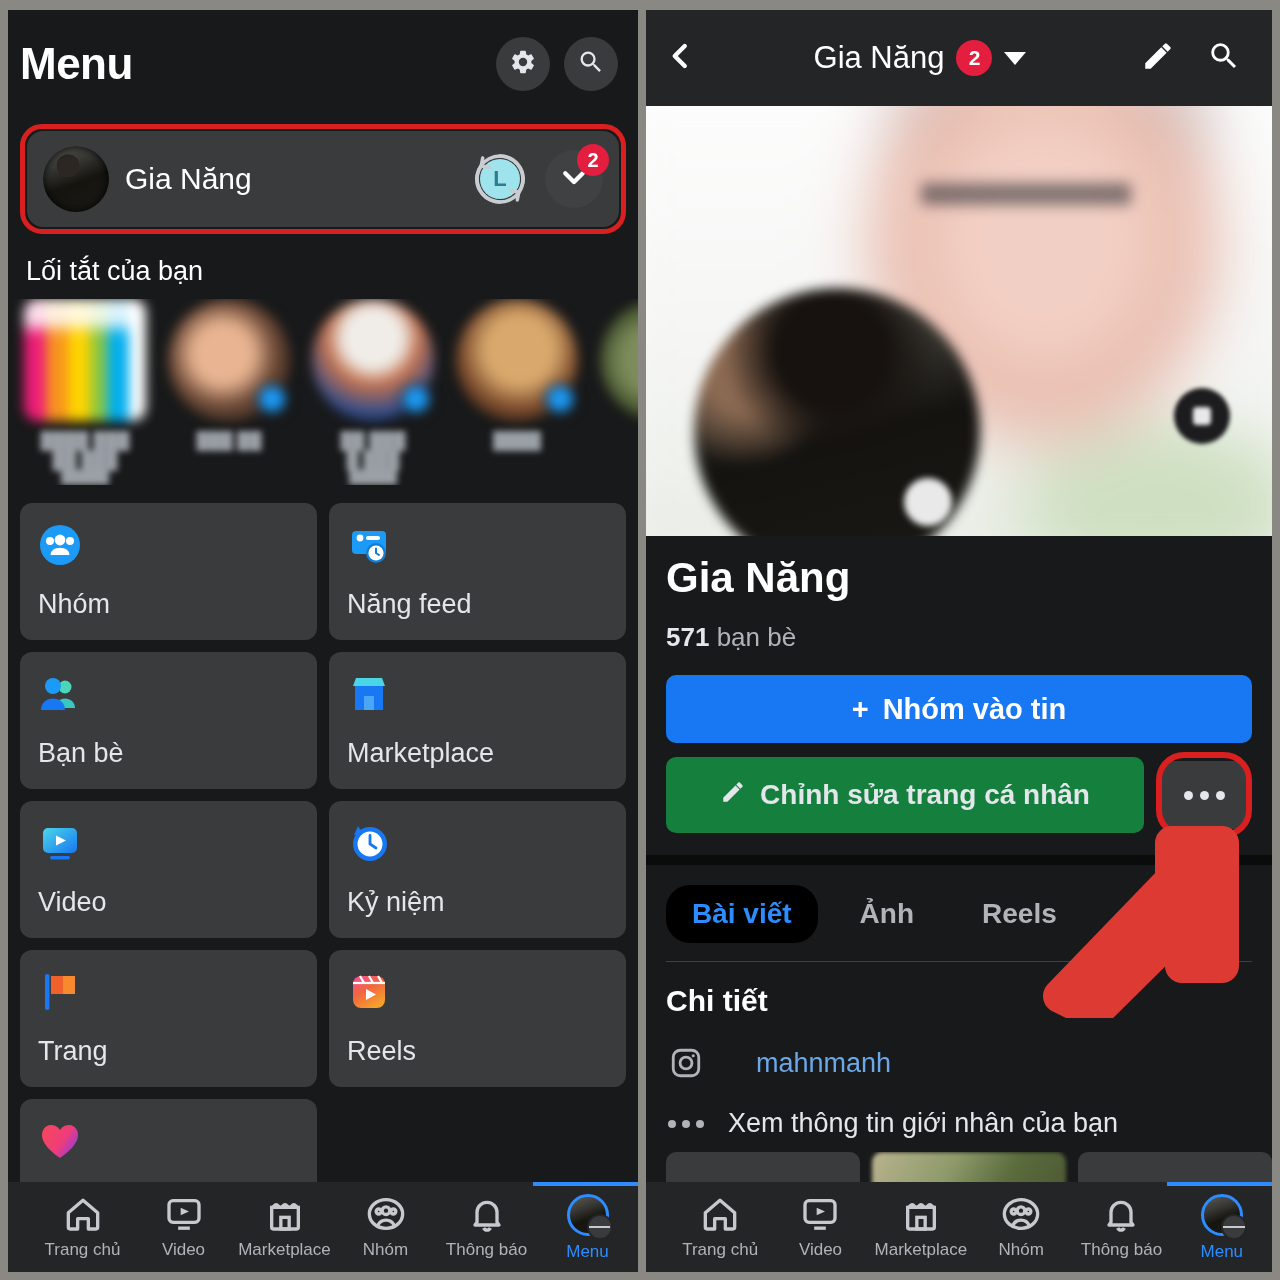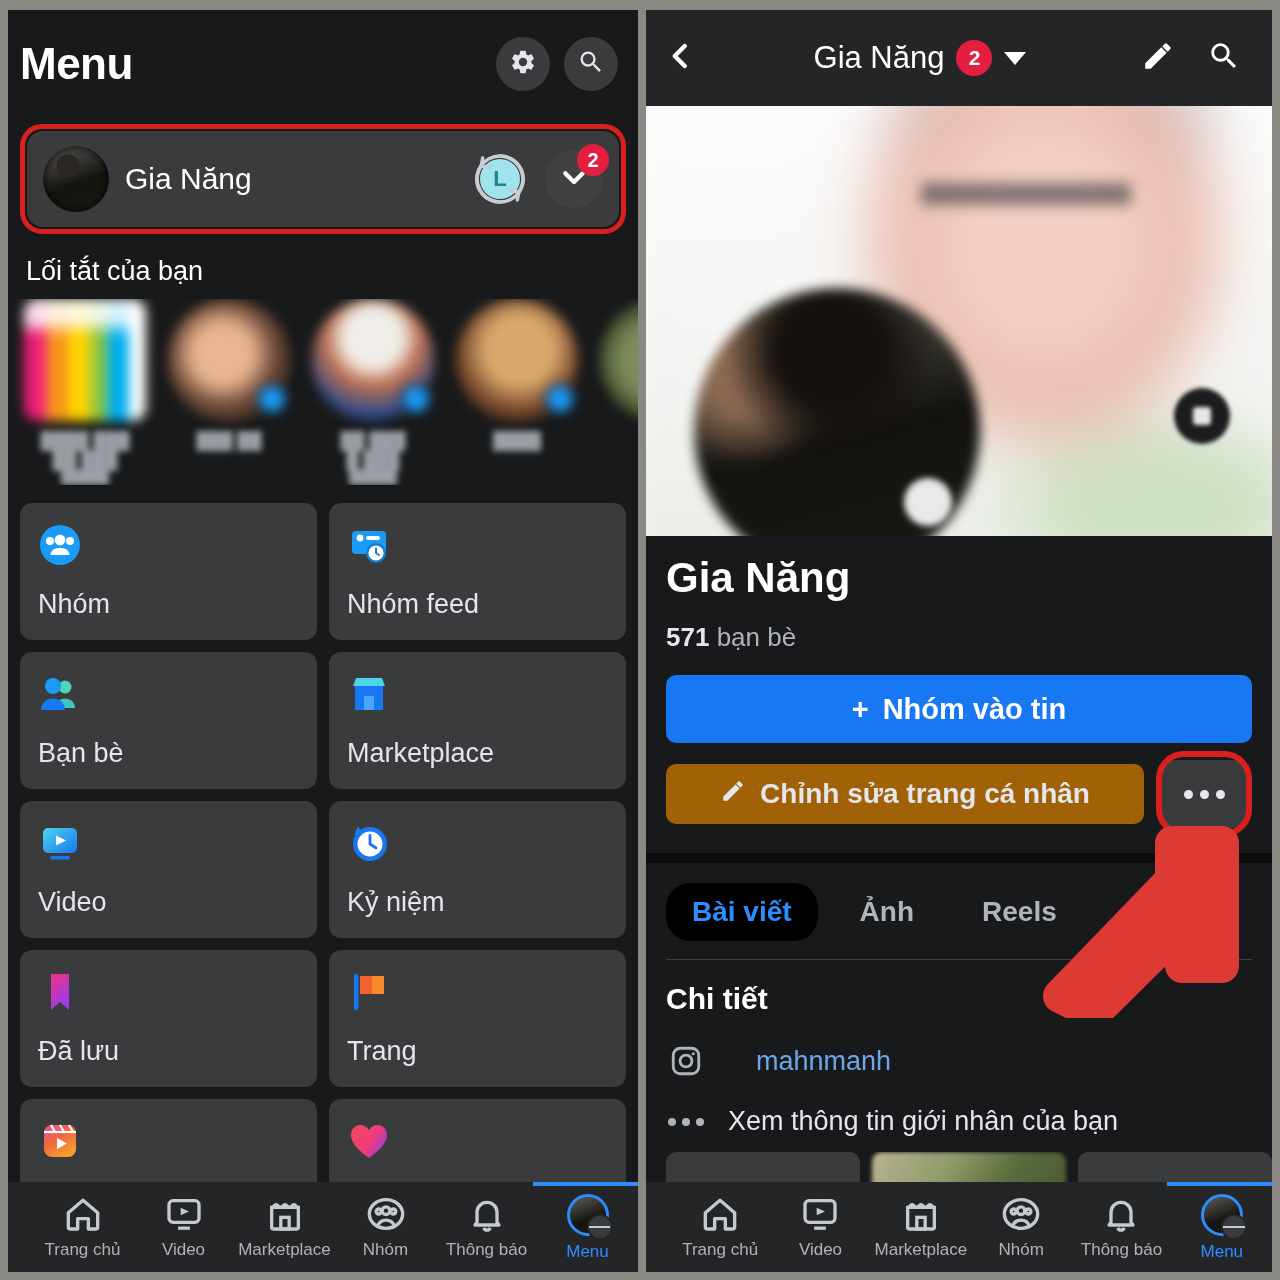--- a/index.html
+++ b/index.html
@@ -220,21 +220,21 @@
   .pname { font-size: 42px; font-weight: bold; color:#fff; }
   .pfriends { font-size: 26px; color:#B0B3B8; margin-top: 20px; }
   .pfriends b { color:#E4E6EB; }
   .btn-primary {
     margin-top: 22px; height: 68px; border-radius: 10px;
     background: #1877F2; color:#fff; font-size: 29px; font-weight: bold;
     display:flex;align-items:center;justify-content:center; gap: 14px;
   }
   .btn-row { display:flex; gap: 12px; margin-top: 14px; align-items:center; }
   .btn-secondary {
-    flex: 1; height: 60px; border-radius: 10px; background:#a16207;
+    flex: 1; height: 76px; border-radius: 10px; background:#15803d;
     color:#E4E6EB; font-size: 28px; font-weight: bold;
     display:flex;align-items:center;justify-content:center; gap: 14px;
   }
   .btn-secondary svg { width:26px;height:26px;fill:#E4E6EB; }
   .more-wrap { position: relative; width: 96px; height: 74px; flex:none;
     display:flex; align-items:center; justify-content:center; }
   .more-ring {
     position:absolute; inset: -6px 0px -6px 0px;
     border: 6px solid #D91F20; border-radius: 28px;
   }
@@ -383,21 +383,21 @@
 
       <div class="tile">
         <svg class="tile-icon" viewBox="0 0 44 44">
           <rect x="5" y="8" width="34" height="23" rx="4" fill="#1B9AF7"></rect>
           <circle cx="13" cy="15" r="3.4" fill="#fff"></circle>
           <rect x="19" y="13" width="14" height="4" rx="2" fill="#fff"></rect>
           <circle cx="29" cy="30" r="10" fill="#0F7FD6"></circle>
             <circle cx="29" cy="30" r="7.6" fill="#fff"></circle>
           <path d="M29 25.6V30l3 2" stroke="#0F7FD6" stroke-width="2" fill="none" stroke-linecap="round"></path>
         </svg>
-        <div class="tile-label">Nhóm feed</div>
+        <div class="tile-label">Năng feed</div>
       </div>
 
       <div class="tile">
         <svg class="tile-icon" viewBox="0 0 44 44">
           <circle cx="27" cy="15" r="6.5" fill="#4BD6B8"></circle>
           <path d="M17 36c0-6 4.6-9.6 10-9.6S37 30 37 36z" fill="#3BC6C0"></path>
           <circle cx="15" cy="14" r="8" fill="#1B9AF7"></circle>
           <path d="M3 38c0-7 5.4-11.4 12-11.4S27 31 27 38z" fill="#1877F2"></path>
         </svg>
         <div class="tile-label">Bạn bè</div>
@@ -430,32 +430,20 @@
       <div class="tile">
         <svg class="tile-icon" viewBox="0 0 44 44">
           <circle cx="23" cy="23" r="17" fill="#1877F2"></circle>
           <circle cx="23" cy="23" r="12.5" fill="#fff"></circle>
           <path d="M23 14.5V23l6 4" stroke="#1877F2" stroke-width="2.8" fill="none" stroke-linecap="round"></path>
           <path d="M11 5l5 8-9 1z" fill="#1877F2"></path>
         </svg>
         <div class="tile-label">Kỷ niệm</div>
       </div>
 
-      <div class="tile">
-        <svg class="tile-icon" viewBox="0 0 44 44">
-          <defs>
-              <linearGradient id="sg" x1="0" y1="0" x2="0.4" y2="1">
-                <stop offset="0" stop-color="#F0337E"></stop>
-                <stop offset="1" stop-color="#9B3BF0"></stop>
-              </linearGradient>
-            </defs>
-          <path d="M13 4h18v36l-9-8-9 8z" fill="url(#sg)"></path>
-        </svg>
-        <div class="tile-label">Đã lưu</div>
-      </div>
 
       <div class="tile">
         <svg class="tile-icon" viewBox="0 0 44 44">
           <rect x="7" y="4" width="4.5" height="36" rx="2" fill="#1877F2"></rect>
           <path d="M13 6h12v18H13z" fill="#F0612B"></path>
           <path d="M25 6h12v18H25z" fill="#F78A2E"></path>
         </svg>
         <div class="tile-label">Trang</div>
       </div>
 

